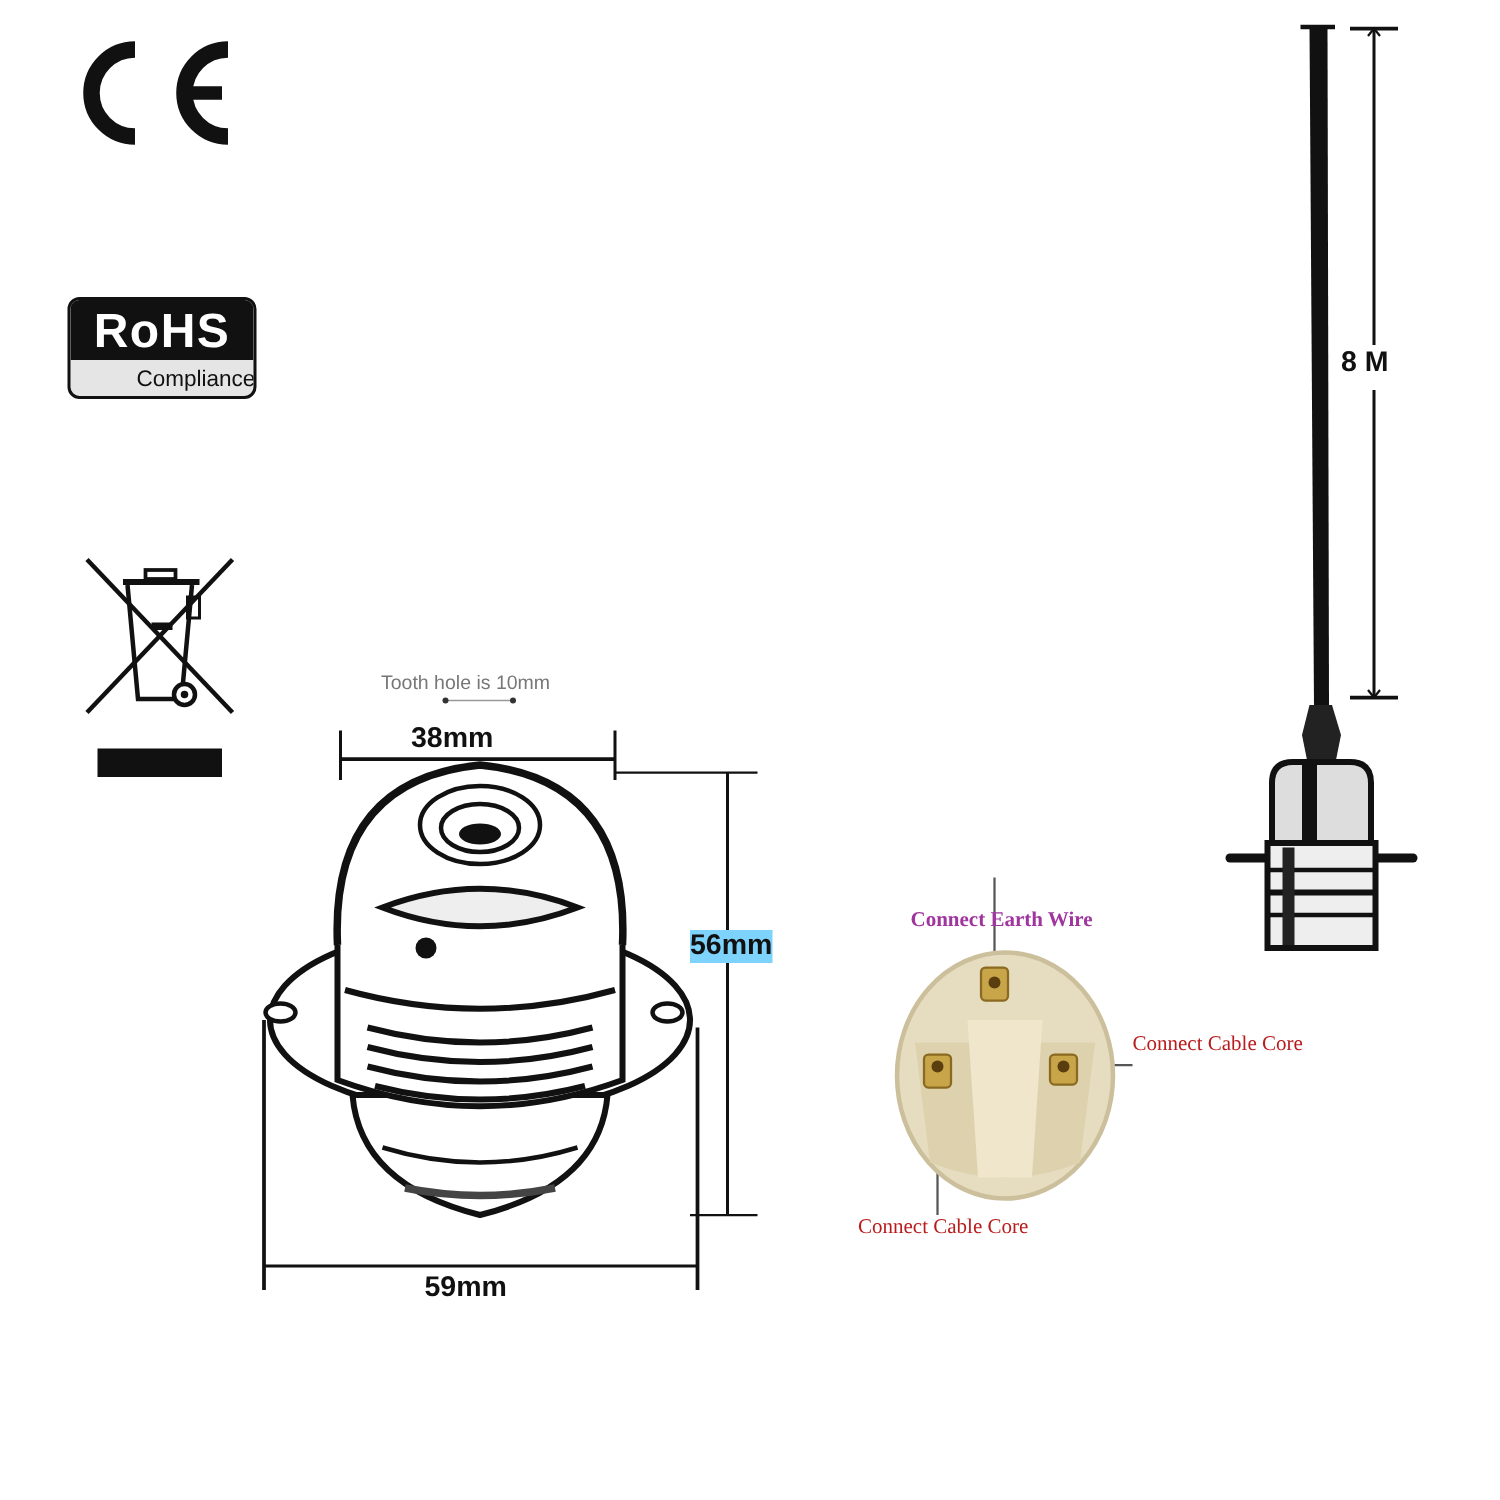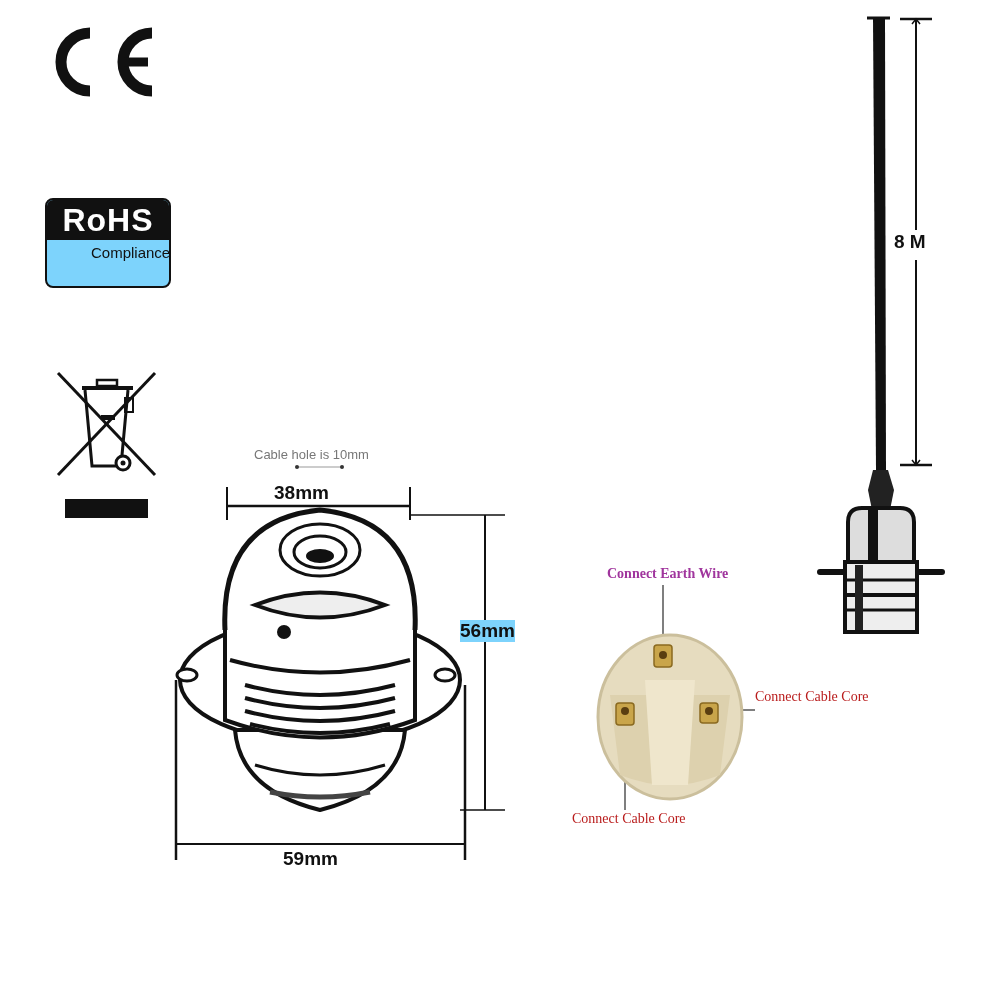--- a/index.html
+++ b/index.html
@@ -1,28 +1,28 @@
 <!DOCTYPE html>
 <html><head>
 <meta charset="utf-8">
 <style>
   html, body { margin: 0; padding: 0; background: #ffffff; }
   body { width: 1000px; height: 1000px; position: relative; overflow: hidden; font-family: "Liberation Sans", sans-serif; }
   .abs { position: absolute; }
   .ce-mark { left: 52px; top: 25px; width: 110px; height: 75px; }
-  .rohs-badge { left: 45px; top: 198px; width: 126px; height: 90px; border: 2px solid #111; border-radius: 8px; overflow: hidden; box-sizing: border-box; background:#7dd3fc; }
+  .rohs-badge { left: 45px; top: 198px; width: 126px; height: 68px; border: 2px solid #111; border-radius: 8px; overflow: hidden; box-sizing: border-box; background:#e5e5e5; }
   .rohs-top { background: #111; color: #fff; font-weight: bold; font-size: 32px; text-align: center; height: 40px; line-height: 40px; letter-spacing: 1px; }
   .rohs-bottom { font-weight: normal; font-size: 15px; color: #111; text-align: center; line-height: 26px; padding-left: 44px; }
   .rohs-check { color: #2a7a4a; margin-left: 1px; }
   .weee { left: 55px; top: 370px; width: 105px; height: 110px; }
   .weee-bar { left: 65px; top: 499px; width: 83px; height: 19px; background: #111; }
   .dim-label { font-weight: bold; font-size: 19px; color: #111; }
   .tooth-label { font-size: 13px; color: #777; }
   .serif-label { font-family: "Liberation Serif", serif; font-size: 14px; color: #b91c1c; }
-  .earth-label { color: #a0359d; }
+  .earth-label { color: #a0359d; margin-top: 40px; }
   svg { overflow: visible; }
 </style>
 </head>
 <body>
 
 <svg class="abs ce-mark" viewBox="0 0 110 75">
   <path d="M38 8 A28 28 0 1 0 38 66" fill="none" stroke="#111" stroke-width="11"></path>
   <path d="M100 8 A28 28 0 1 0 100 66" fill="none" stroke="#111" stroke-width="11"></path>
   <line x1="72" y1="37" x2="96" y2="37" stroke="#111" stroke-width="9"></line>
 </svg>
@@ -40,21 +40,21 @@
   <rect x="42" y="10" width="20" height="6" fill="none" stroke="#111" stroke-width="2.5"></rect>
   <line x1="27" y1="18" x2="78" y2="18" stroke="#111" stroke-width="4"></line>
   <path d="M30 20 L37 96 L66 96 L73 20" fill="none" stroke="#111" stroke-width="3"></path>
   <rect x="70" y="28" width="8" height="14" fill="none" stroke="#111" stroke-width="2"></rect>
   <rect x="46" y="45" width="14" height="5" fill="#111"></rect>
   <circle cx="68" cy="93" r="7" fill="#fff" stroke="#111" stroke-width="3"></circle>
   <circle cx="68" cy="93" r="2.5" fill="#111"></circle>
 </svg>
 <div class="abs weee-bar"></div>
 
-<div class="abs tooth-label" style="left:254px; top:447px;">Cable hole is 10mm</div>
+<div class="abs tooth-label" style="left:254px; top:447px;">Tooth hole is 10mm</div>
 <svg class="abs" style="left:294px; top:462px; width:52px; height:10px;">
   <line x1="3" y1="5" x2="48" y2="5" stroke="#999" stroke-width="1"></line>
   <circle cx="3" cy="5" r="2" fill="#333"></circle>
     <circle cx="48" cy="5" r="2" fill="#333"></circle>
 </svg>
 
 <svg class="abs" style="left:160px; top:480px; width:360px; height:390px;" viewBox="0 0 360 390">
 
   <line x1="67" y1="7" x2="67" y2="40" stroke="#111" stroke-width="2"></line>
   <line x1="250" y1="7" x2="250" y2="40" stroke="#111" stroke-width="2"></line>

